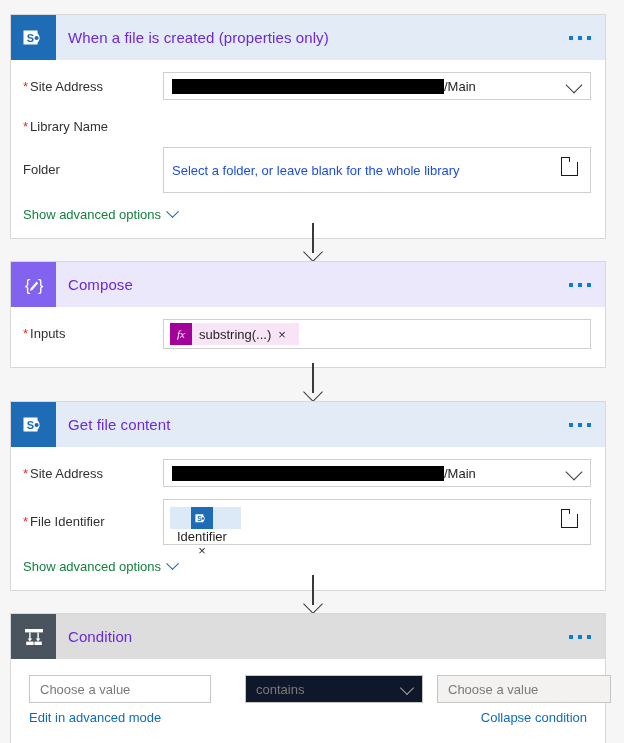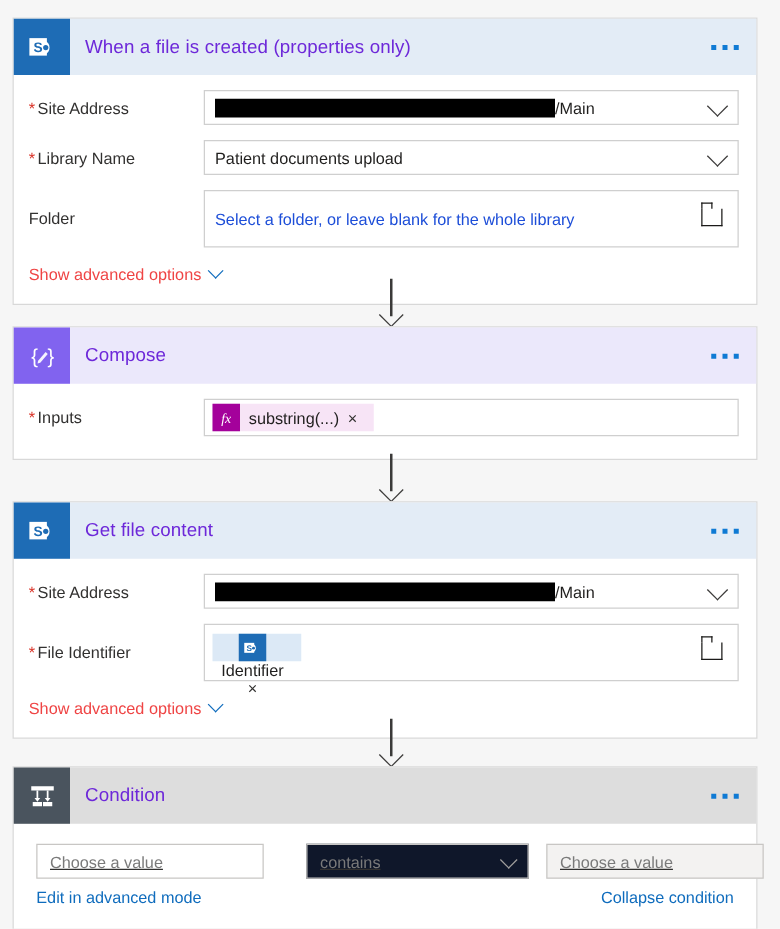--- a/index.html
+++ b/index.html
@@ -185,40 +185,39 @@
     font-size: 13px;
     cursor: pointer;
     line-height: 1;
   }
 
   
   .adv-link {
     display: inline-flex;
     align-items: center;
     gap: 7px;
-    color: #ef4444;
+    color: #15803d;
     font-size: 13px;
     margin: 14px 0 0 12px;
     cursor: pointer;
   }
   .adv-link .mini-chev {
     width: 8px;
     height: 8px;
     border-right: 1.3px solid #0f6cbd;
     border-bottom: 1.3px solid #0f6cbd;
     transform: rotate(45deg) translate(-2px, -2px);
   }
 
   
   .cond-row {
     display: flex;
     align-items: center;
     gap: 14px;
     padding: 16px 18px 0 18px;
-    text-decoration: underline;
   }
   .cond-field {
     height: 28px;
     border: 1px solid #c8c6c4;
     box-sizing: border-box;
     display: flex;
     align-items: center;
     padding: 0 10px;
     font-size: 13px;
     color: #7a7a7a;
@@ -305,24 +304,20 @@
             <span class="redact-suffix">/Main</span>
           </div>
           <span class="chev"></span>
         </div>
       </div>
 
       
       <div class="field-row">
         <div class="field-label">
           <span class="req">*</span><span>Library Name</span>
-        </div>
-        <div class="control">
-          <span class="value">Patient documents upload</span>
-          <span class="chev"></span>
         </div>
       </div>
 
       
       <div class="field-row">
         <div class="field-label tall">Folder</div>
         <div class="control tallbox">
           <span class="placeholder">Select a folder, or leave blank for the whole library</span>
           <span class="folder-ico"></span>
         </div>

